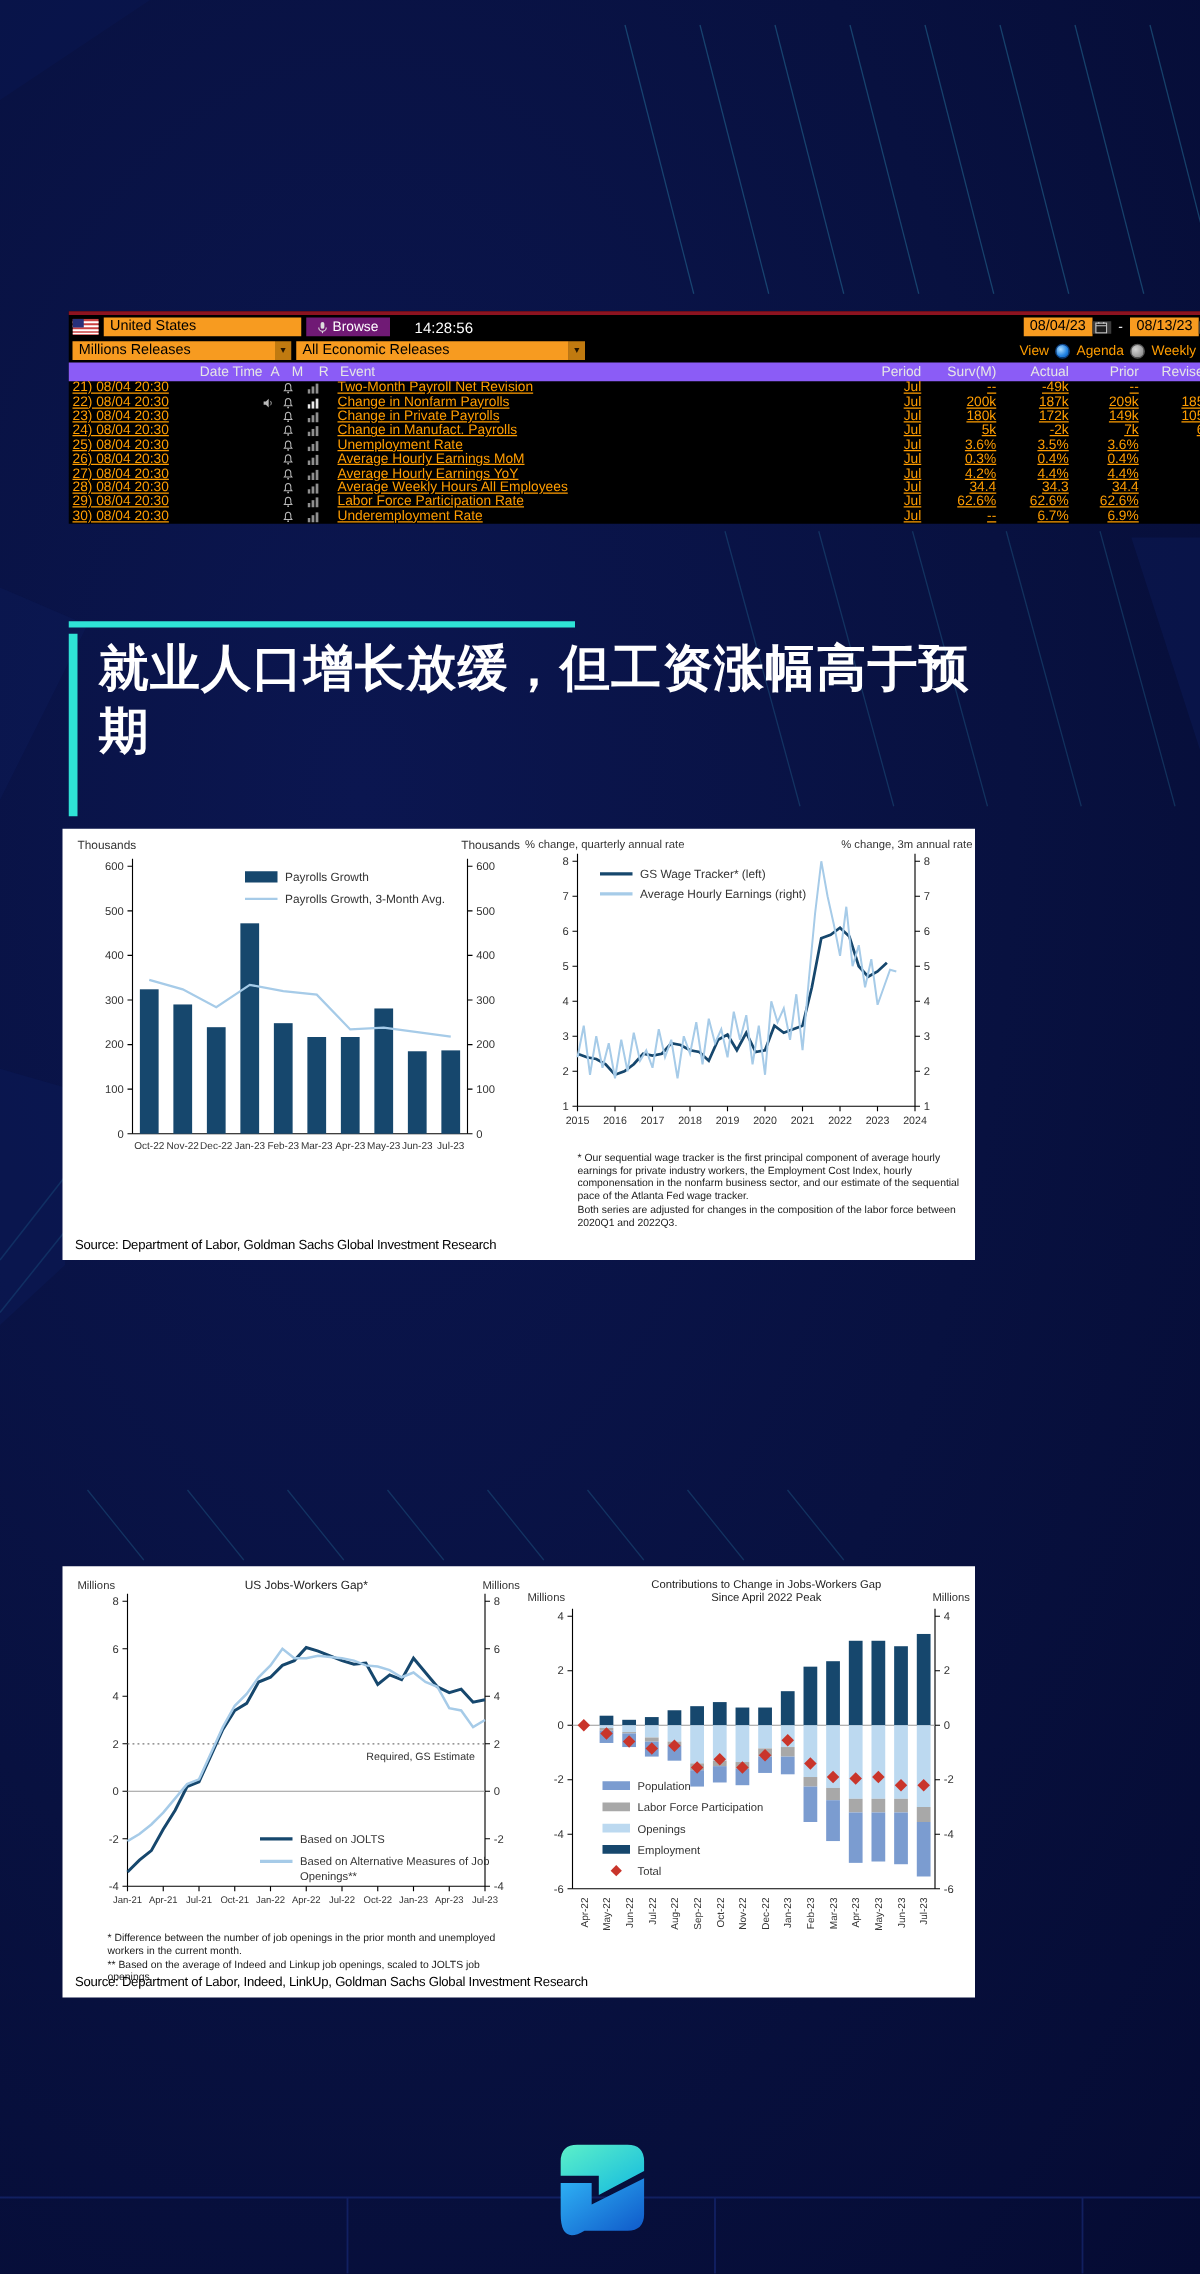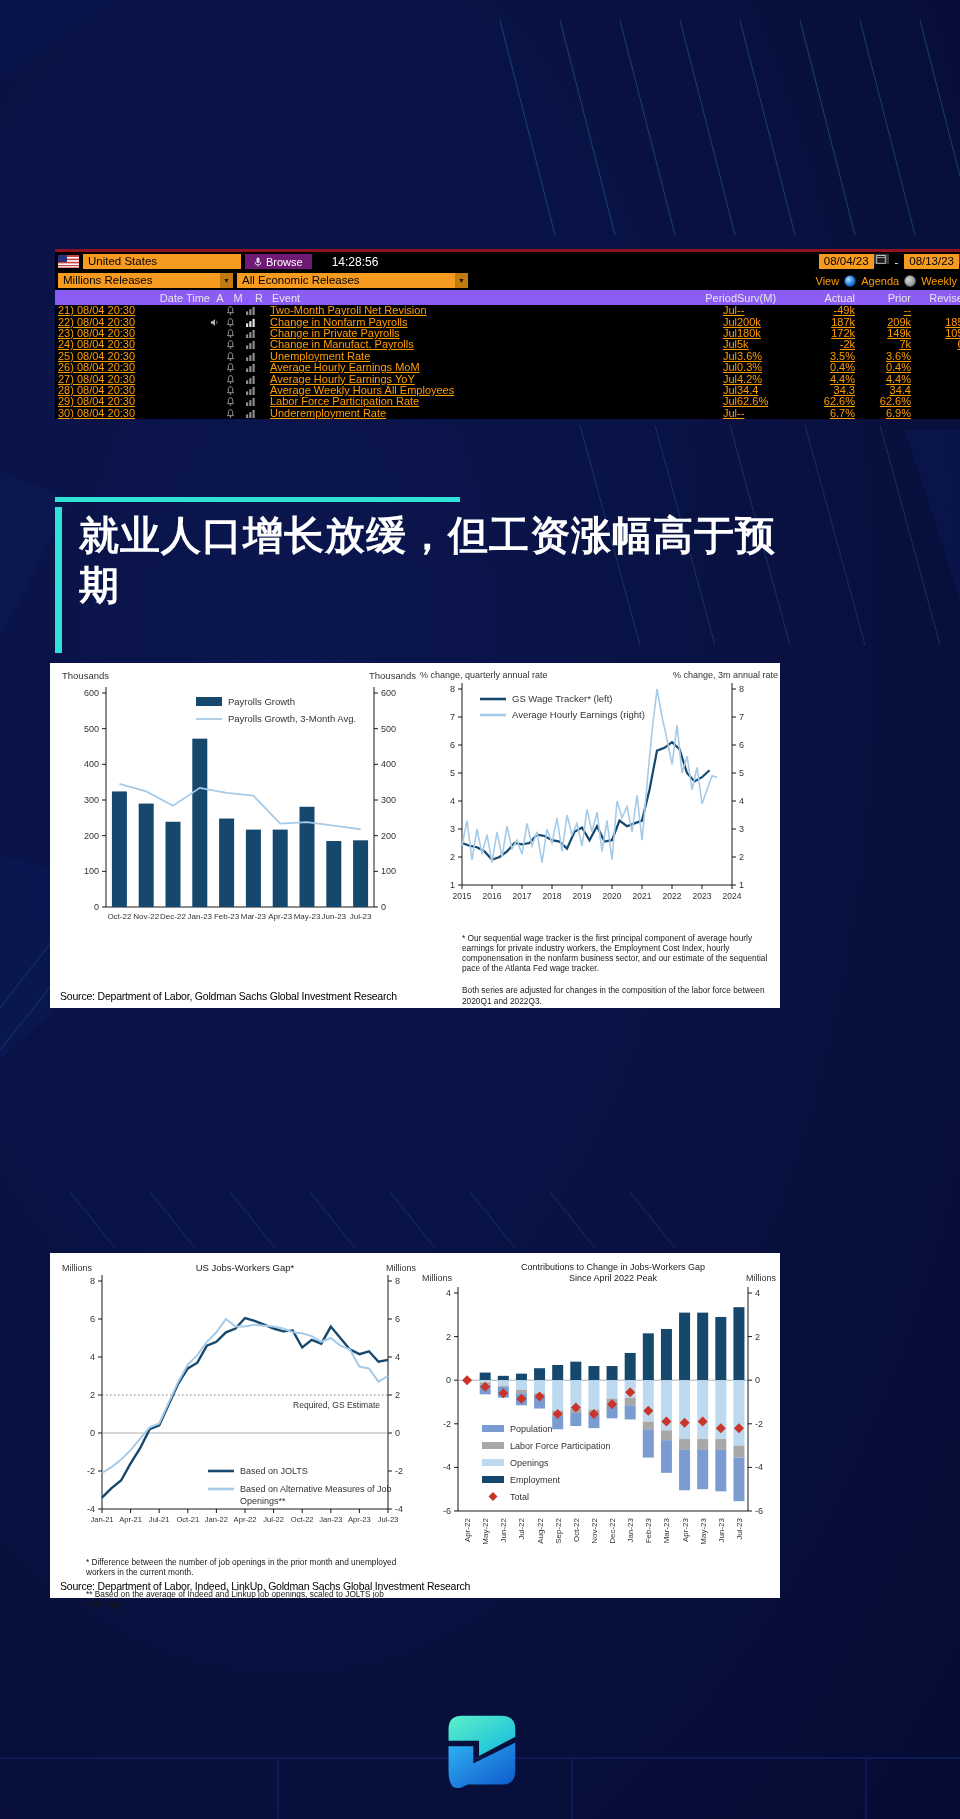--- a/index.html
+++ b/index.html
@@ -18,58 +18,58 @@
 
   
   .term{position:absolute;left:55px;top:249px;width:922px;height:167px;background:#000;
     border-top:3px solid #8d1320;font-size:11px;color:#ff9d00;}
   .tb{display:flex;align-items:center;height:19px;gap:4px;padding:0 3px;}
   .obox{background:#f79b20;color:#000;height:15px;line-height:15px;padding:0 5px;font-size:11.5px;white-space:nowrap;}
   .country{width:148px}
   .browse{background:#701a75;color:#fff;display:flex;gap:4px;align-items:center;height:15px;padding:0 9px;}
   .time{color:#fff;margin-left:16px;font-size:12px;}
   .spacer{flex:1}
-  .datebox{display:flex;height:15px;align-items:flex-start;}
+  .datebox{display:flex;height:15px;align-items:center;}
   .cal{width:15px;background:#3c3c3c;display:flex;align-items:center;justify-content:center;}
   .dash{color:#fff;padding:0 2px;}
   .sel{display:flex;height:15px;}
   .sel .arr{width:13px;background:#c07a10;color:#241500;font-size:7px;display:flex;align-items:center;justify-content:center;}
   .f1{width:152px}.f2{width:208px}
   .viewbar{display:flex;align-items:center;gap:5px;color:#ff9d00;}
   .radio{width:10px;height:10px;border-radius:50%;display:inline-block;}
   .radio.on{background:radial-gradient(circle at 35% 35%,#aadcff,#1d7fe0 60%,#0a4ea0);border:1px solid #0d3e7c;}
   .radio.off{background:radial-gradient(circle at 35% 35%,#d6d6d6,#7a7a7a);border:1px solid #555;}
   .thead{display:flex;background:#8b5cf6;color:#e6e6e6;height:15px;align-items:center;}
   .trow{display:flex;height:11.4px;align-items:center;line-height:1;padding-right:8px;text-decoration:underline;}
   .c-date{width:152px;padding-left:3px;white-space:nowrap}
   .th.c-date{text-align:right;padding-right:2px}
   .c-a{width:16px;text-align:center}
   .c-m{width:20px;text-align:center}
   .c-r{width:22px;text-align:center}
   .c-event{flex:1;padding-left:2px;white-space:nowrap;overflow:hidden}
   .c-period{width:40px;text-align:right}
-  .c-surv{width:60px;text-align:left}
+  .c-surv{width:60px;text-align:right}
   .c-actual{width:58px;text-align:right}
   .c-prior{width:56px;text-align:right}
   .c-revised{width:58px;text-align:right}
   .sortarrow{width:8px;font-size:7px;color:#fff;text-align:center}
   .sb{position:absolute;right:1px;top:40px;width:6px;height:125px;background:#151515;}
   .sb-red{position:absolute;top:28%;height:30%;width:100%;background:#c03a22;}
   .sb-gray{position:absolute;top:59%;height:36%;width:100%;background:#8d8d8d;}
 
   
   .panel{position:absolute;left:50px;width:730px;height:345px;background:#fff;}
   .p1{top:663px}.p2{top:1253px}
   .panel svg{position:absolute;font-family:"Liberation Sans","DejaVu Sans",sans-serif;}
   #c0{left:8px;top:4px}#c1{left:368px;top:4px}
   #c2{left:8px;top:6px}#c3{left:368px;top:6px}
   .footnote{position:absolute;font-size:8.3px;line-height:1.22;color:#1a1a1a;}
   .fn1{left:412px;top:258px;width:312px;}
   .fn2{left:36px;top:292px;width:330px;}
-  .footnote div{margin:12px 0 1px 0;}
+  .footnote div{margin:0 0 1px 0;}
   .source{position:absolute;left:10px;bottom:6px;font-size:10.5px;color:#000;letter-spacing:-0.2px;}
 
   
   .logo{position:absolute;top:1712px;left:0;width:960px;display:flex;align-items:center;justify-content:center;gap:16px;}
   .logo .wordmark{color:#fff;font-size:40px;font-weight:700;letter-spacing:0.5px;}
 </style>
 </head>
 <body>
 
 <div class="page">

